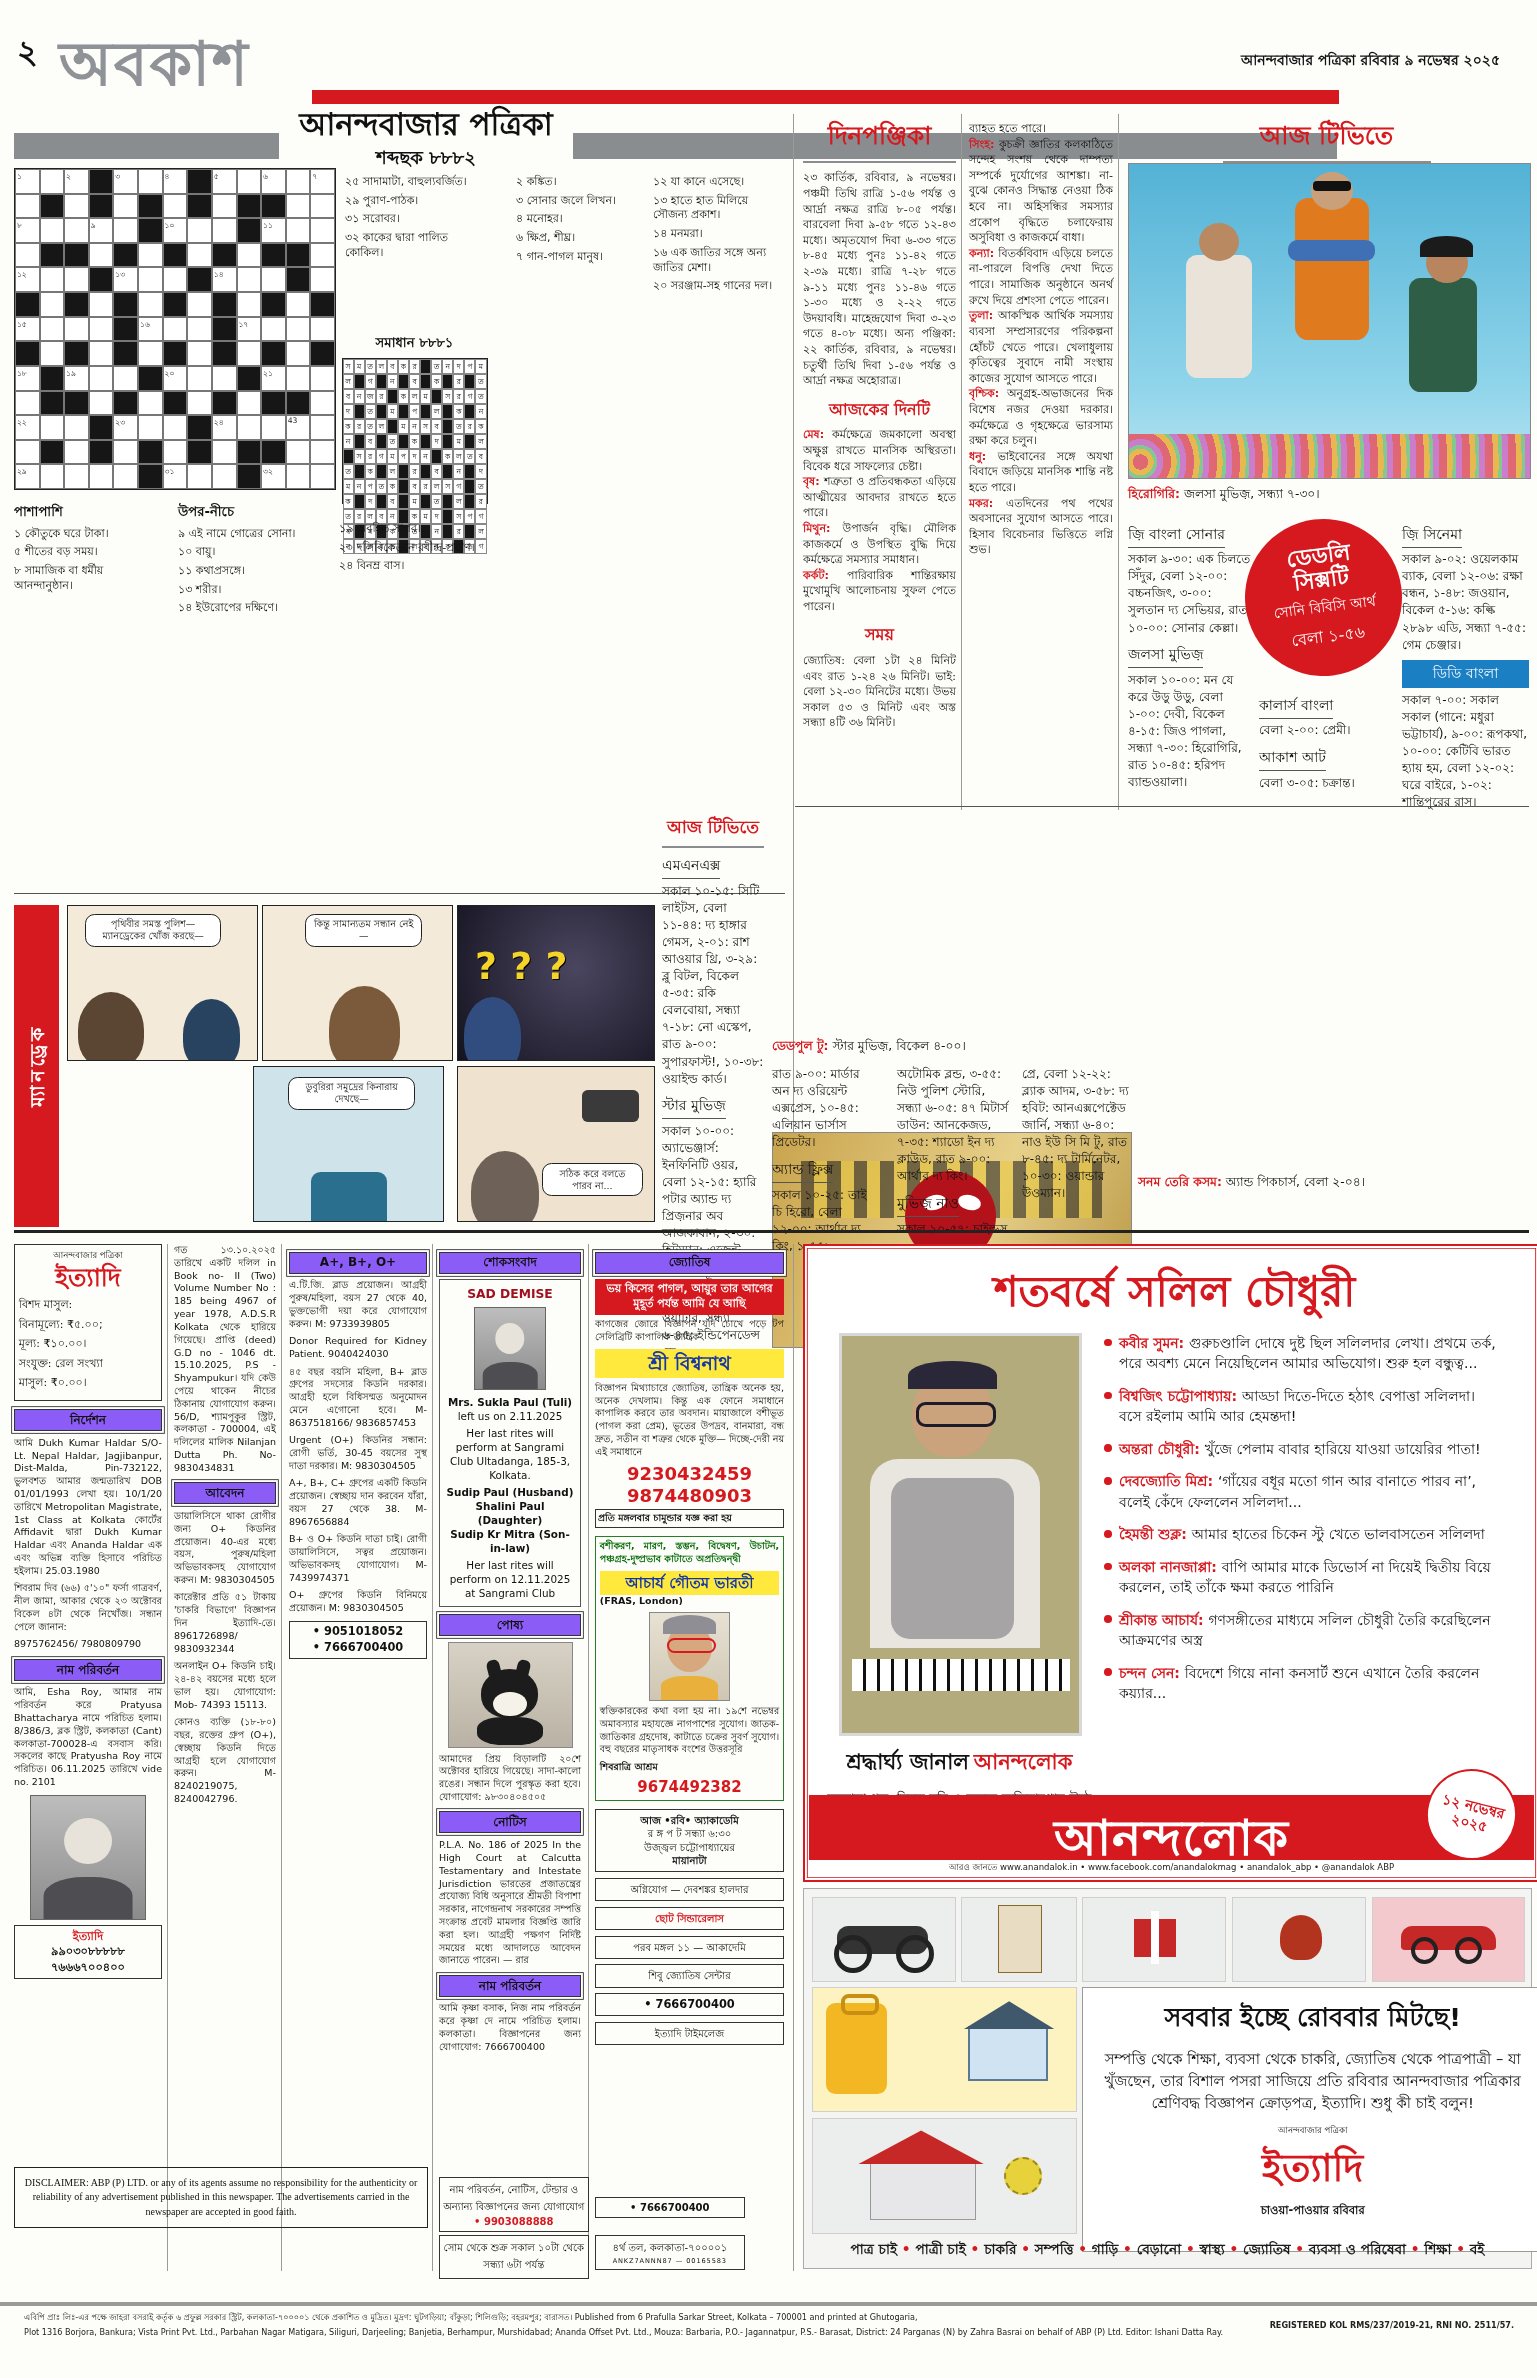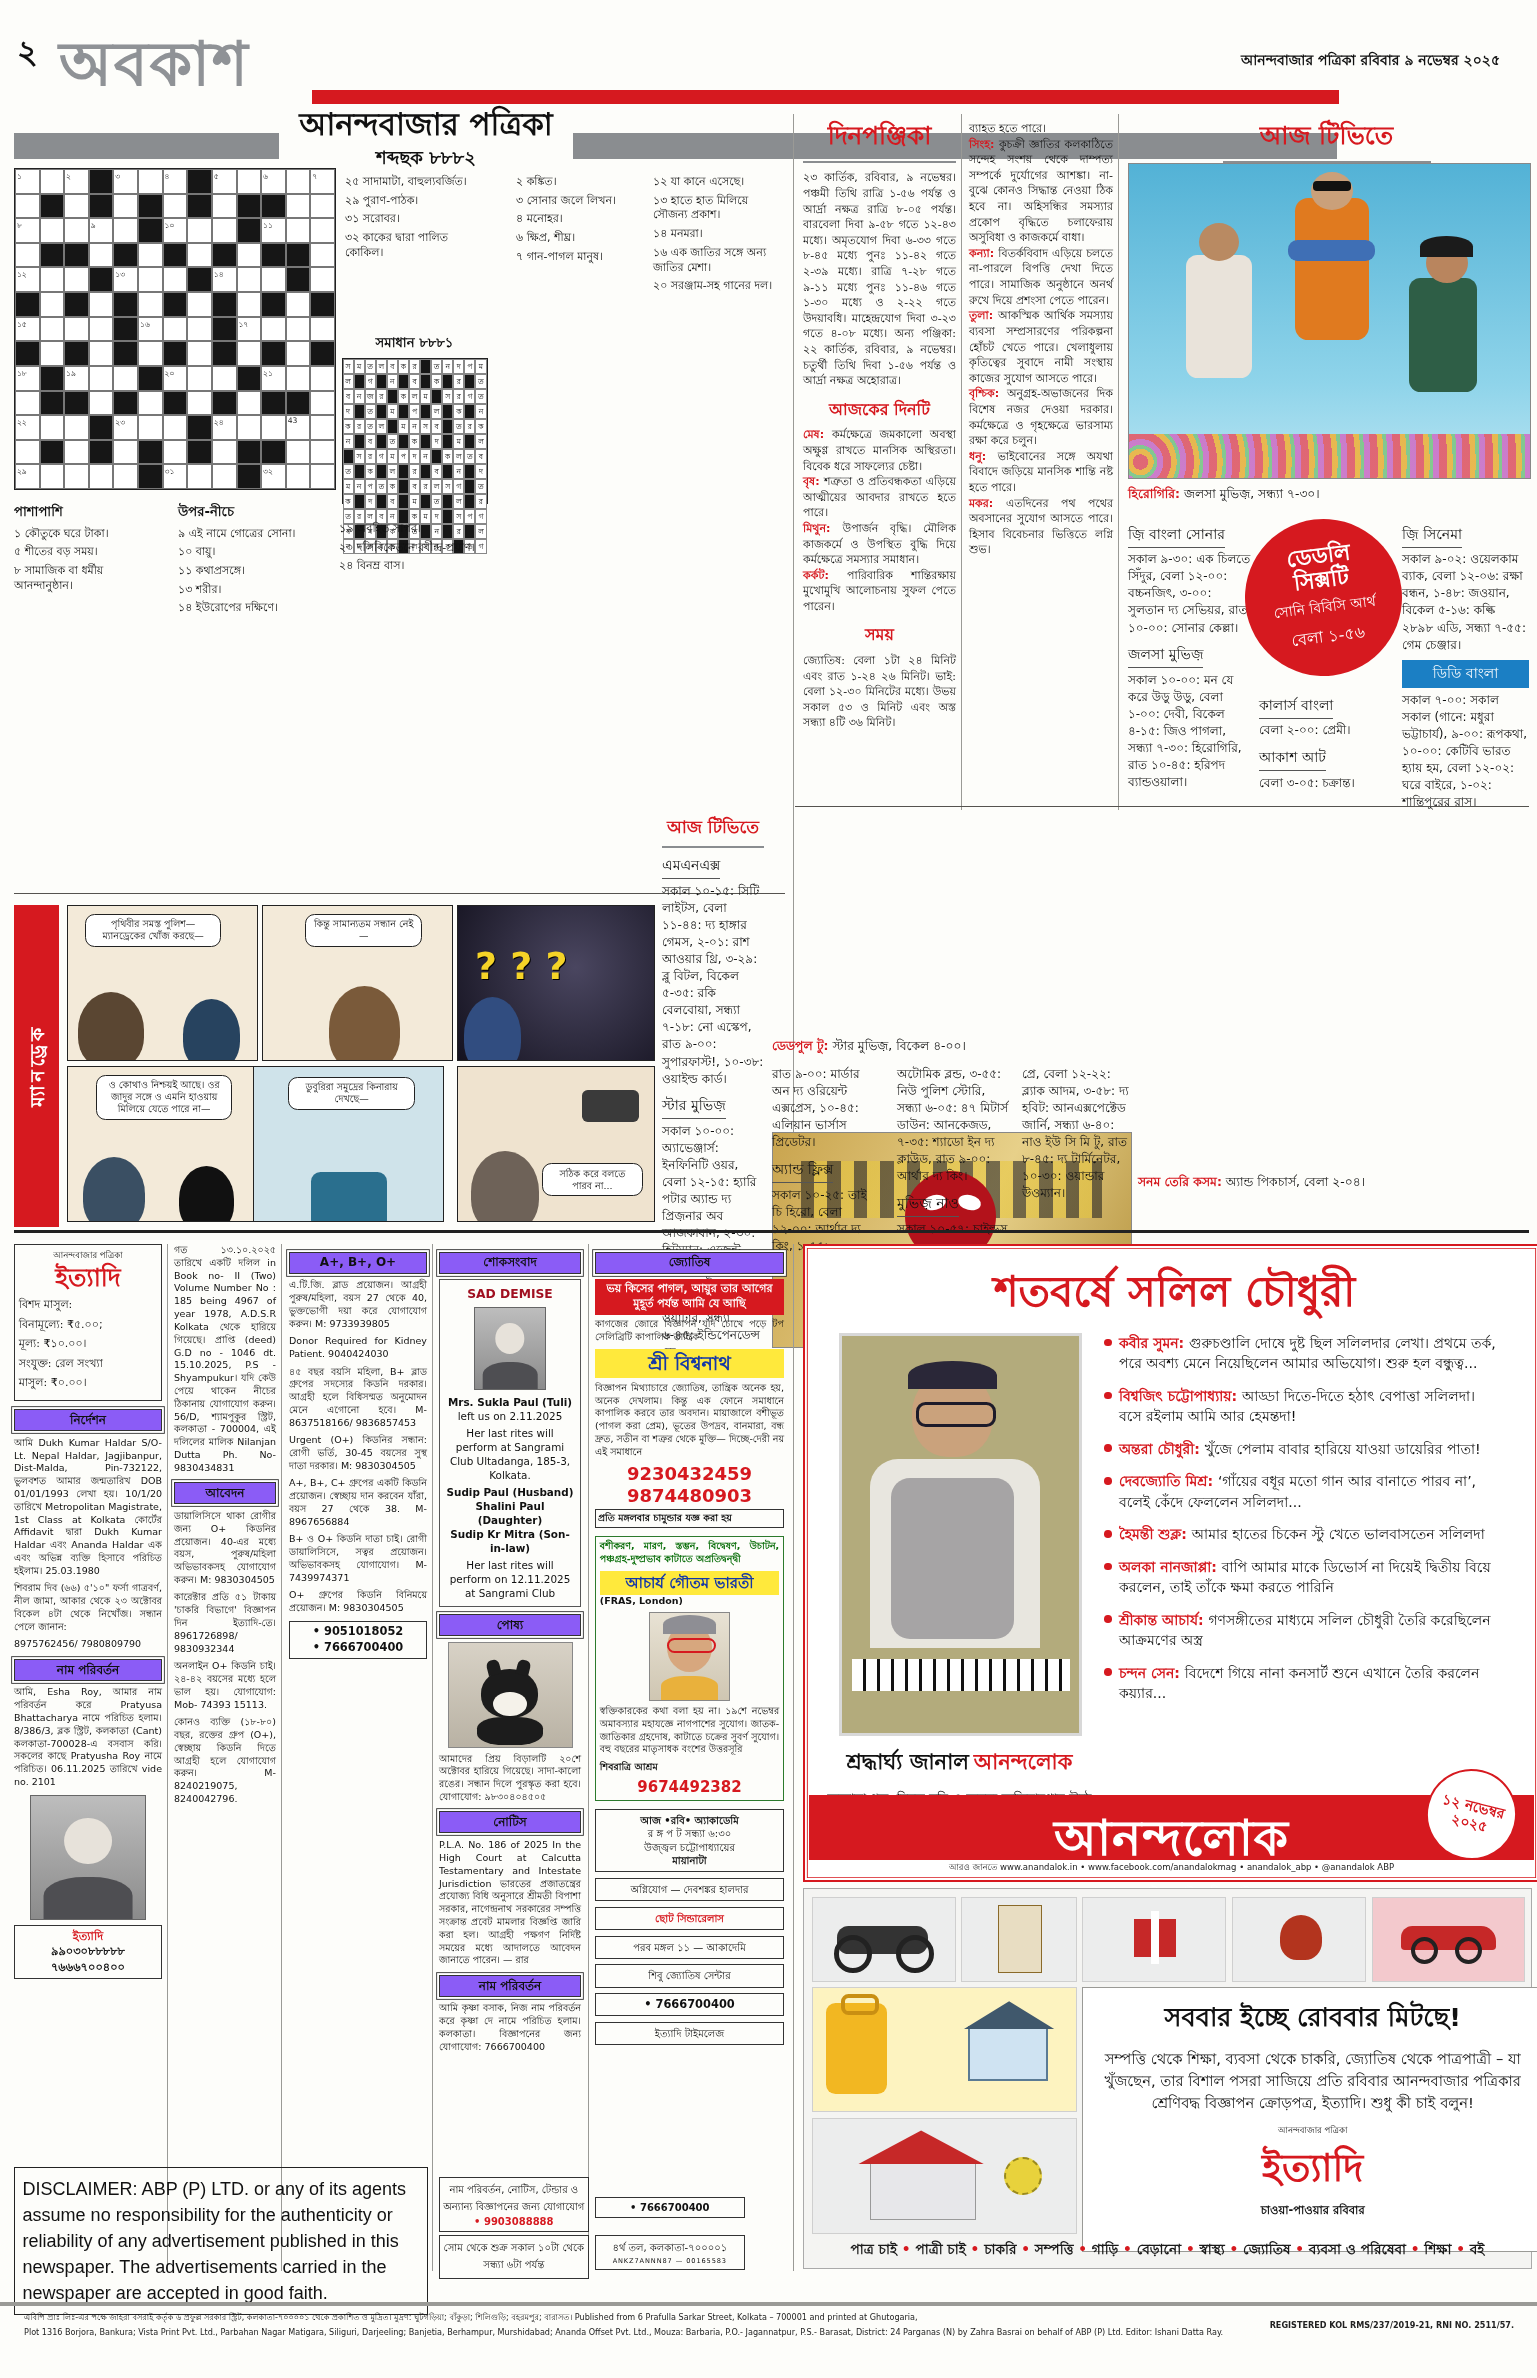--- a/index.html
+++ b/index.html
@@ -65,21 +65,21 @@
   .alok-logo{font-size:49px;font-weight:bold;letter-spacing:0.9px;text-align:center;}
   .alok-badge{position:absolute;background:#fff;color:#d6191f;border:2.8px solid #d6191f;border-radius:50%;display:flex;align-items:center;justify-content:center;text-align:center;font-weight:bold;transform:rotate(14deg);font-size:14px;line-height:1.2;}
   .tile{background:#eceded;border:0.9px solid #cfcfcf;position:relative;overflow:hidden;}
   .shape{position:absolute;}
   .robbar-box{background:#fff;border:0.9px solid #9a9a96;text-align:center;padding:9.5px 13.2px;}
   .robbar-h{font-size:25.6px;font-weight:bold;}
   .robbar-b{font-size:14.7px;line-height:1.5;text-align:center;margin-top:7.6px;}
   .ityadi-logo{color:#d6191f;font-weight:bold;}
   .cats{font-size:13.7px;font-weight:bold;color:#1a1a1a;text-align:center;}
   .cats span{color:#d6191f;}
-  .discl{border:1.9px solid #222;padding:7.6px;font-size:18px;line-height:1.45;font-family:Liberation Sans, sans-serif;}
+  .discl{border:1.9px solid #222;padding:7.6px;font-size:10px;line-height:1.45;font-family:Liberation Serif, serif;text-align:center;}
   .smallbox{border:0.9px solid #333;font-size:10px;text-align:center;padding:3.8px 2.8px;}
   .footer-line{font-size:8.1px;color:#222;line-height:1.5;}
   .gray-photo{background:linear-gradient(#bdbdbd,#8b8b8b);border:0.9px solid #666;position:relative;}
   .gray-photo:before{content:"";position:absolute;left:50%;top:18%;transform:translateX(-50%);width:42%;height:38%;border-radius:50%;background:#e7e2da;}
   .gray-photo:after{content:"";position:absolute;left:50%;bottom:0;transform:translateX(-50%);width:78%;height:34%;border-radius:45% 45% 0 0;background:#4e4e52;}
 </style>
 </head>
 <body>
 
 <div id="paper">
@@ -554,25 +554,20 @@
     </div>
     <div class="panel" style="position:absolute;left:248px;top:0;width:189px;height:154px;">
       <div class="blob" style="left:66px;bottom:-11.4px;width:71px;height:85px;background:#7a5a3a;"></div>
       <div class="bubble" style="left:42px;top:7.6px;width:104px;">কিন্তু সামান্যতম সন্ধান নেই—</div>
     </div>
     <div class="panel dark" style="position:absolute;left:443px;top:0;width:196px;height:154px;">
       <div class="qmark" style="position:absolute;left:17px;top:38px;">? ? ?</div>
       <div class="blob" style="left:5.7px;bottom:-13.2px;width:57px;height:76px;background:#314d80;"></div>
     </div>
 
-    <div class="panel" style="position:absolute;left:53px;top:161px;width:189px;height:154px;">
-      <div class="blob" style="left:15px;bottom:-9.5px;width:62px;height:74px;background:#3a4f63;"></div>
-      <div class="blob" style="right:23px;bottom:-11.4px;width:55px;height:66px;background:#111;"></div>
-      <div class="bubble" style="left:28px;top:7.6px;width:123px;">ও কোথাও নিশ্চয়ই আছে। ওর জাদুর সঙ্গে ও এমনি হাওয়ায় মিলিয়ে যেতে পারে না—</div>
-    </div>
     <div class="panel" style="position:absolute;left:239px;top:161px;width:189px;height:154px;background:#cfe3ea;">
       <div class="blob" style="left:57px;bottom:-7.6px;width:76px;height:57px;background:#2a6f8e;border-radius:9.5px;"></div>
       <div class="bubble" style="left:34px;top:9.5px;width:114px;">ডুবুরিরা সমুদ্রের কিনারায় দেখছে—</div>
     </div>
     <div class="panel" style="position:absolute;left:443px;top:161px;width:196px;height:154px;background:#efe3cf;">
       <div class="blob" style="left:13.2px;bottom:-11.4px;width:68px;height:81px;background:#6e6258;"></div>
       <div class="shape" style="right:15px;top:23px;width:57px;height:32px;background:#3a3a3a;border-radius:5.7px;"></div>
       <div class="bubble" style="right:11.4px;bottom:24.6px;width:87px;">সঠিক করে বলতে পারব না...</div>
     </div>
   </div>

